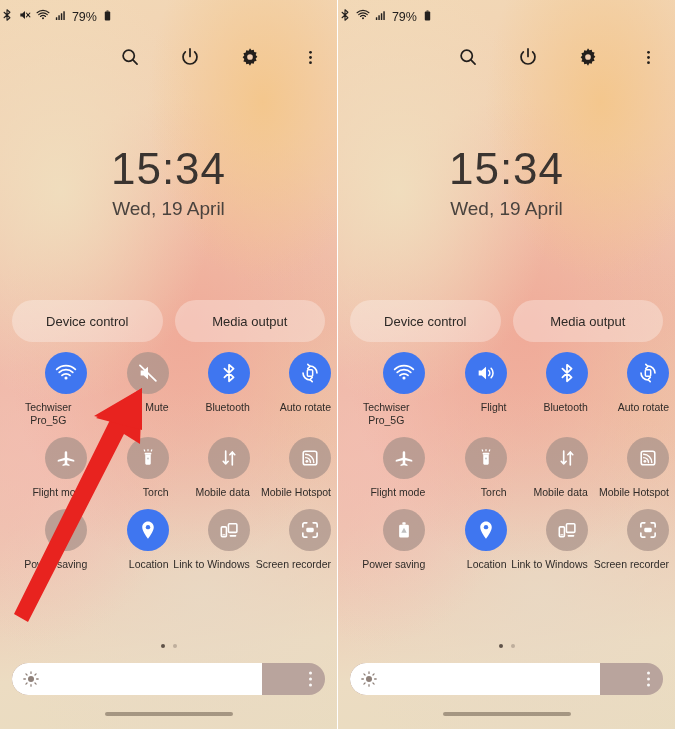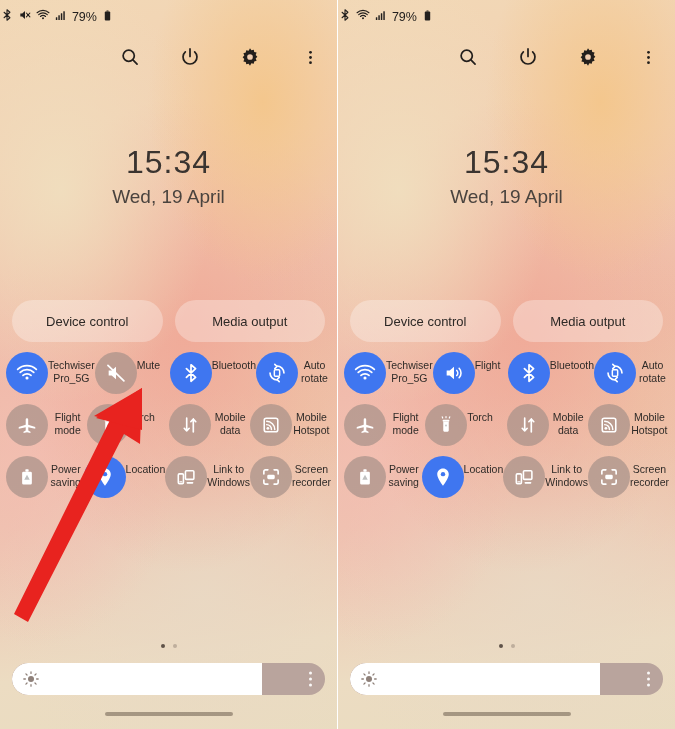--- a/index.html
+++ b/index.html
@@ -49,21 +49,21 @@
     display:flex; align-items:center; justify-content:center;
     cursor:pointer;
   }
 
   
   .clockwrap {
     position:absolute; top:146px; left:0; right:0;
     text-align:center;
   }
   .clock {
-    font-size:32px; font-weight:300; color:#3a3430;
+    font-size:44px; font-weight:300; color:#3a3430;
     letter-spacing:1px; line-height:1.05;
     font-family:"Liberation Sans", sans-serif;
   }
   .clockdate {
     margin-top:6px;
     font-size:19px; color:#4a433e; font-weight:400;
   }
 
   
   .pills {
@@ -78,22 +78,22 @@
     border:none;
     text-align:right;
   }
 
   
   .tiles {
     position:absolute; top:352px; left:6px; right:6px;
   }
   .tilerow { display:flex; margin-bottom:10px; }
   .tile {
-    flex:1; display:flex; 
-    align-items:flex-start; cursor:pointer;
+    flex:1; display:flex; flex-direction:column;
+    align-items:flex-end; cursor:pointer;
   }
   .tile-ic {
     width:42px; height:42px; border-radius:50%;
     display:flex; align-items:center; justify-content:center;
     flex:0 0 auto;
   }
   .tile-ic.on  { background:#3f76f0; }
   .tile-ic.off { background:rgba(168,146,137,0.72); }
   .tile-lb {
     margin-top:7px; font-size:10.5px; line-height:13px;

